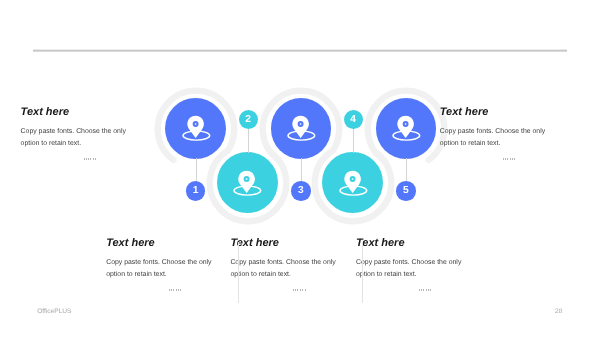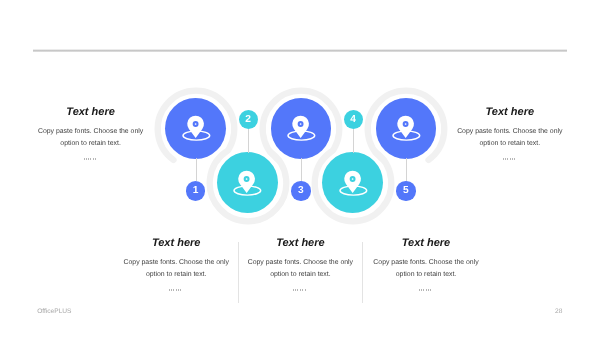--- a/index.html
+++ b/index.html
@@ -8,21 +8,21 @@
   .divider-top{position:absolute;left:32.5px;top:49.3px;width:534.8px;height:3px;background:linear-gradient(to bottom, rgba(195,195,195,0) 0%, rgba(195,195,195,0.6) 30%, rgba(195,195,195,1) 55%, rgba(195,195,195,0.75) 80%, rgba(195,195,195,0) 100%);}
 
   .node-wrap{position:absolute;}
   .ring-hole{position:absolute;border-radius:50%;background:#fff;}
   .ringbox{position:absolute;width:90px;height:90px;}
   .disc{position:absolute;border-radius:50%;display:flex;align-items:center;justify-content:center;}
   .badge{position:absolute;border-radius:50%;color:#fff;font-weight:bold;display:flex;align-items:center;justify-content:center;font-family:"Liberation Sans",sans-serif;}
   .badge > span{transform:translateZ(0);}
   .conn{position:absolute;background:#d4d4d4;width:1px;}
 
-  .tblock{position:absolute;text-align:center;transform:translateZ(0);}
+  .tblock{position:absolute;text-align:left;transform:translateZ(0);}
   .thead{font-weight:bold;font-style:italic;color:#1a1a1a;}
   .tbody{color:#3d3d3d;}
   .tdots{color:#c0c0c0;height:6px;position:relative;}
   .tdots .dot{position:absolute;top:2px;width:1px;height:2px;background:#b6b6b6;}
   .vdiv{position:absolute;width:1px;background:#e3e3e3;}
   .footer{position:absolute;color:#a6a6a6;transform:translateZ(0);}
 </style>
 </head>
 <body>
 

